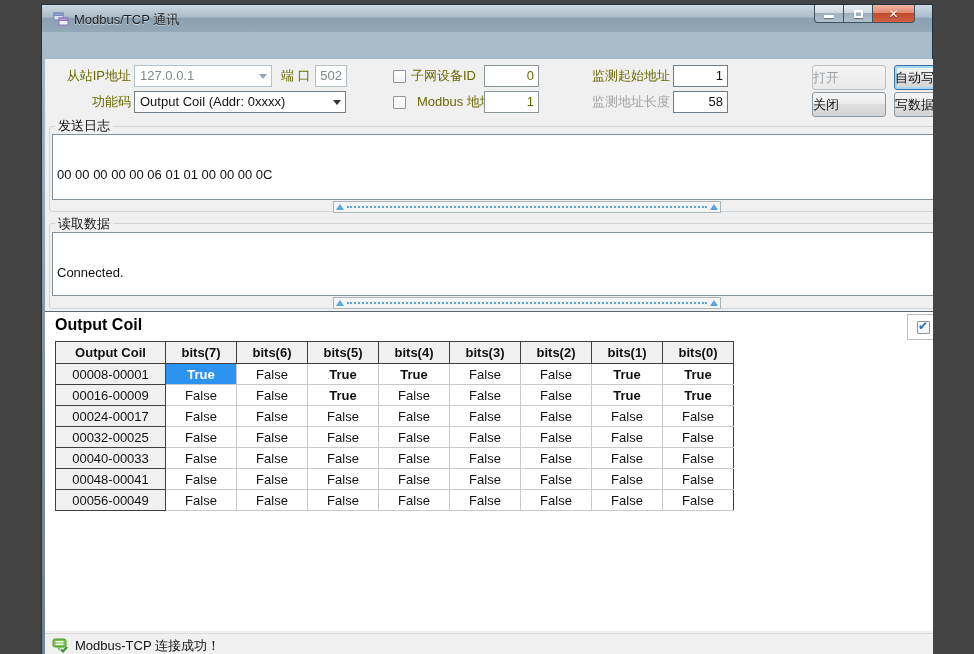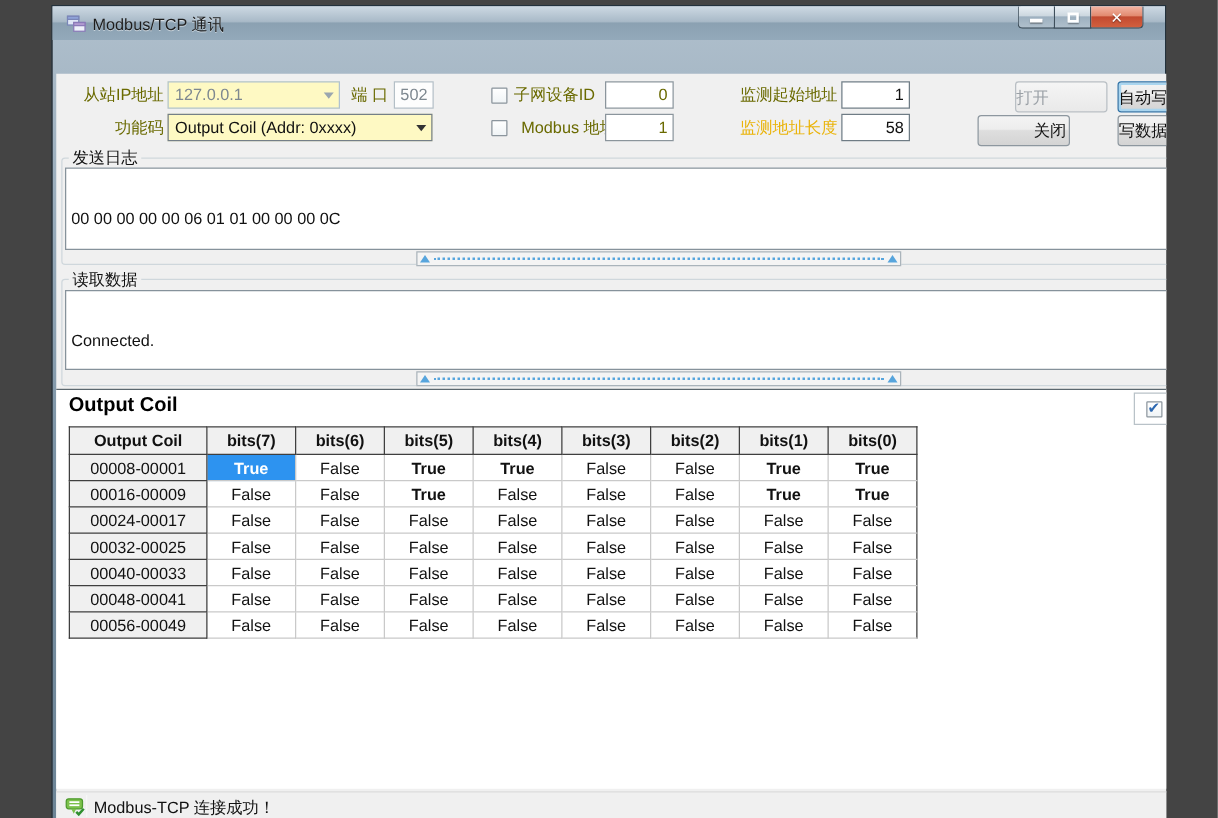--- a/index.html
+++ b/index.html
@@ -30,21 +30,21 @@
     font-family:"DejaVu Sans Mono","Liberation Mono",monospace;font-size:15px;letter-spacing:1px;}
   .author{position:absolute;right:6px;top:2px;color:#b5d6d0;font-size:10.5px;line-height:11.5px;text-align:left;}
   
   .client{position:absolute;left:4px;top:55px;width:966px;height:596px;background:#f0f0f0;}
   .lbl{position:absolute;height:22px;line-height:22px;color:#6a6a00;}
   .lbl.r{text-align:right;}
   .fld{position:absolute;height:22px;border:1px solid #6f7c85;background:#fff;line-height:20px;
     text-align:right;padding:0 4px;}
   .fld.dis{border-color:#b4bfc6;color:#7e8890;background:#fdfdfd;}
   .fld.olive{color:#6a6a00;border-color:#8b959c;}
-  .combo{position:absolute;height:22px;border:1px solid #747f88;background:#fef9c3;line-height:20px;
+  .combo{position:absolute;height:22px;border:1px solid #747f88;background:#ffffff;line-height:20px;
     padding:0 18px 0 5px;white-space:nowrap;overflow:hidden;}
   .combo .arr{position:absolute;right:4px;top:8px;width:0;height:0;border-left:4px solid transparent;
     border-right:4px solid transparent;border-top:5px solid #333;}
   .combo.dis{border-color:#b0c2d0;color:#7e8890;}
   .combo.dis .arr{border-top-color:#9aa6af;}
   .cb{position:absolute;width:13px;height:13px;border:1px solid #8b959d;border-radius:1px;
     background:linear-gradient(180deg,#fff,#f0f4f6);}
   .cb.checked::after{content:"\2714";position:absolute;left:0px;top:-3px;color:#2c67b0;font-size:12px;font-weight:bold;}
   .cblbl{position:absolute;height:18px;line-height:18px;color:#6a6a00;}
   .btn{position:absolute;width:74px;height:25px;border:1px solid #8d979f;border-radius:3px;
@@ -138,23 +138,23 @@
   <div class="btn focus" style="left:853px;top:61px;width:78px;">自动写入</div>
 
   <span class="lbl r" style="left:18px;top:87px;width:72px;">功能码</span>
   <div class="combo" style="left:93px;top:87px;width:212px;">
     <span>Output Coil (Addr: 0xxxx)</span>
     <span class="arr"></span>
   </div>
   <span class="cb" style="left:352px;top:92px;"></span>
   <span class="cblbl" style="left:376px;top:89px;">Modbus 地址</span>
   <div class="fld olive" style="left:443px;top:87px;width:55px;">1</div>
-  <span class="lbl r" style="left:543px;top:87px;width:86px;color:#eab308;">监测地址长度</span>
+  <span class="lbl r" style="left:543px;top:87px;width:86px;color:#a3a3a3;">监测地址长度</span>
   <div class="fld" style="left:632px;top:87px;width:55px;">58</div>
-  <div class="btn" style="left:741px;top:88px;padding-left:44px;">关闭</div>
+  <div class="btn" style="left:771px;top:88px;">关闭</div>
   <div class="btn" style="left:853px;top:88px;width:78px;">写数据(All)</div>
 
   <div class="group" style="top:122px;height:86px;"></div>
   <span class="gl" style="top:114px;left:14px;position:absolute;">发送日志</span>
   <div class="logarea" style="left:11px;top:130px;width:940px;height:66px;">
     <div>00 00 00 00 00 06 01 01 00 00 00 0C</div>
     
   </div>
   <div class="vscroll" style="left:933px;top:131px;height:64px;">
     <div class="vsarr" style="top:0;">

